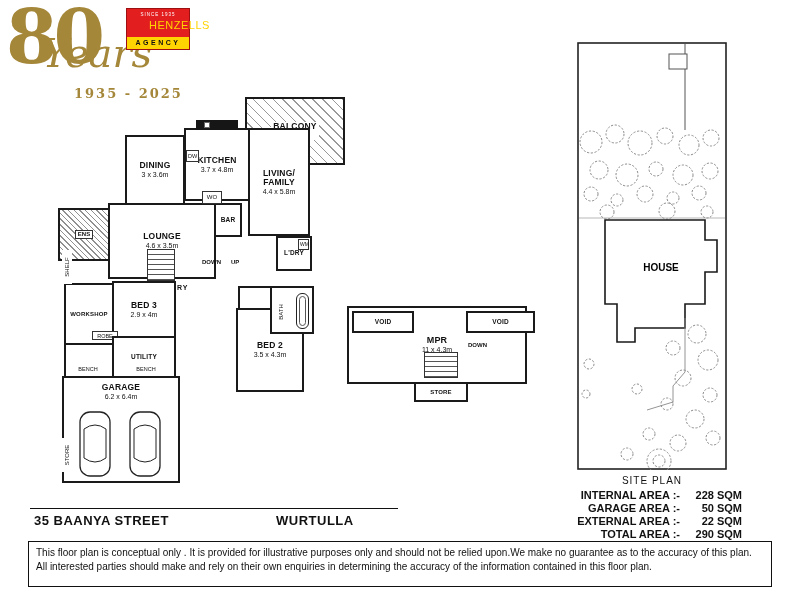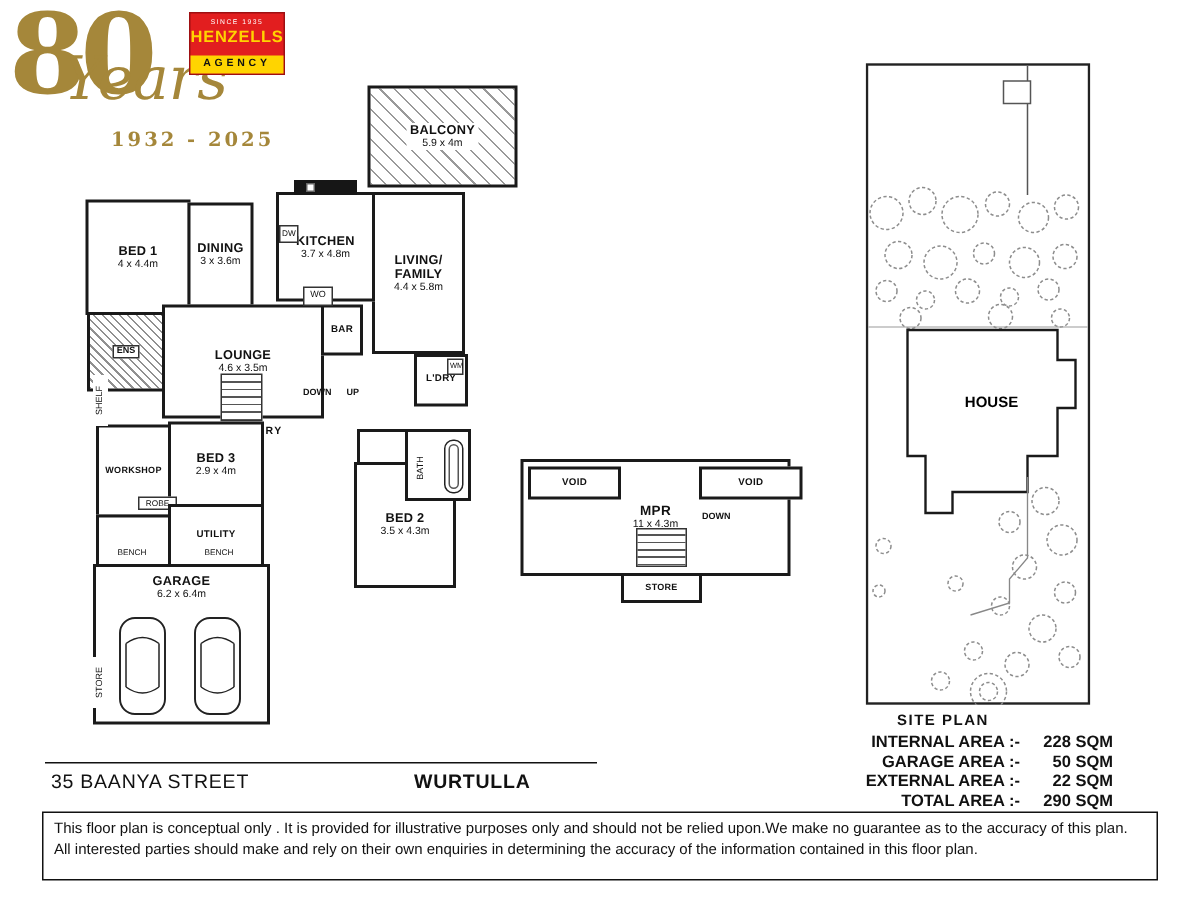--- a/index.html
+++ b/index.html
@@ -8,83 +8,79 @@
 
   .abs { position:absolute; }
 
   
   .ninety { position:absolute; left:6px; top:0px; font-family:"DejaVu Serif",serif; font-weight:bold; font-size:74px; line-height:1; color:#a5873a; letter-spacing:-4px; }
   .years-word { position:absolute; left:42px; top:30px; font-family:"DejaVu Serif",serif; font-style:italic; font-size:40px; color:#a5873a; }
   .years-range { position:absolute; left:74px; top:86px; font-family:"DejaVu Serif",serif; font-size:13px; letter-spacing:2px; color:#a5873a; font-weight:bold; }
 
   .hz-box { position:absolute; left:126px; top:8px; width:64px; height:42px; border:1px solid #9e0f12; background:#e21e1f; text-align:center; }
   .hz-since { font-size:4.5px; color:#fff; letter-spacing:1px; margin-top:3px; }
-  .hz-name { font-size:11px; font-weight:bold; color:#ffd400; letter-spacing:0.5px; margin-top:2px; }
+  .hz-name { font-size:11px; font-weight:normal; color:#ffd400; letter-spacing:0.5px; margin-top:2px;margin-left:22px; }
   .hz-agency { position:absolute; left:0; bottom:0; width:100%; height:12px; background:#ffd400; color:#111; font-size:7px; font-weight:bold; letter-spacing:2.5px; line-height:12px; }
 
   
   .room { position:absolute; border:2px solid #1a1a1a; background:#fff; display:flex; flex-direction:column; align-items:center; justify-content:center; text-align:center; }
   .room .rname { font-weight:700; font-size:8.5px; line-height:1.05; letter-spacing:0.2px; }
   .room .rdims { font-size:7px; line-height:1.1; margin-top:1px; }
   .label-top { justify-content:flex-start; padding-top:5px; }
-  .hatch { background-image:repeating-linear-gradient(45deg, rgba(70,70,70,.55) 0 1px, transparent 1px 7px); }
+  .hatch { background-image:repeating-linear-gradient(45deg, rgba(70,70,70,.55) 0 1px, transparent 1px 7px);margin-top:40px; }
   .hatch-fine { background-image:repeating-linear-gradient(45deg, rgba(70,70,70,.6) 0 1px, transparent 1px 4px); }
   .chip { background:#fff; padding:0 2px; line-height:1.15; }
   .tiny { position:absolute; font-size:6px; line-height:1.1; background:#fff; border:1px solid #333; padding:0 1px; text-align:center; }
   .txt { position:absolute; font-size:6px; line-height:1.1; background:transparent; }
   .vwrap { position:absolute; width:34px; height:10px; display:flex; align-items:center; justify-content:center; transform:rotate(-90deg); font-size:6px; background:#fff; }
   .stairs { position:absolute; border:1.5px solid #333; background-image:repeating-linear-gradient(0deg,#555 0 1px, transparent 1px 5px); background-color:#fff; }
   .blackbench { position:absolute; background:#161616; }
   .sinkdot { position:absolute; width:6px; height:6px; background:#fff; border:1px solid #666; }
 
   .tub { position:absolute; right:3px; top:5px; width:13px; height:36px; border:1.5px solid #222; border-radius:6px; background:#fff; }
   .tub::after { content:""; position:absolute; left:2px; top:2px; right:2px; bottom:2px; border:1px solid #555; border-radius:4px; }
 
   .car { position:absolute; }
 
   
   .addr-rule { position:absolute; left:30px; top:508px; width:368px; border-top:1.5px solid #111; }
-  .street { position:absolute; left:34px; top:513px; font-size:13px; font-weight:normal; letter-spacing:0.5px; }
+  .street { position:absolute; left:34px; top:513px; font-size:13px; font-weight:bold; letter-spacing:0.5px; }
   .suburb { position:absolute; left:276px; top:513px; font-size:13px; font-weight:bold; letter-spacing:0.5px;text-align:center; }
 
   .areas { position:absolute; left:556px; top:489px; width:186px; display:grid; grid-template-columns:1fr 58px; column-gap:4px; row-gap:1px; font-size:11px; font-weight:bold; }
   .areas .al { text-align:right; }
   .areas .av { text-align:right; }
 
-  .siteplan-title { position:absolute; left:598px; top:475px; width:108px; font-size:10px; font-weight:bold; letter-spacing:1px; }
+  .siteplan-title { position:absolute; left:598px; top:475px; width:108px; text-align:center; font-size:10px; font-weight:normal; letter-spacing:1px; }
 
   .disclaimer { position:absolute; left:28px; top:541px; width:744px; height:46px; border:1px solid #111; font-size:10px; line-height:1.4; padding:4px 7px; }
 </style>
 </head>
 <body>
 
 <div class="page">
 
   <div class="ninety">80</div>
   <div class="years-word">Years</div>
-  <div class="years-range">1932 - 2025</div>
+  <div class="years-range">1935 - 2025</div>
 
   <div class="hz-box">
     <div class="hz-since">SINCE 1935</div>
     <div class="hz-name">HENZELLS</div>
     <div class="hz-agency">AGENCY</div>
   </div>
 
   <div class="room hatch" style="left:245px;top:57px;width:100px;height:68px">
     <div class="chip">
       <div class="rname">BALCONY</div>
       <div class="rdims">5.9 x 4m</div>
     </div>
   </div>
 
-  <div class="room" style="left:57px;top:133px;width:70px;height:77px">
-    <div class="rname">BED 1</div>
-    <div class="rdims">4 x 4.4m</div>
-  </div>
-  <div class="room" style="left:125px;top:135px;width:44px;height:70px">
+  <div class="room" style="left:125px;top:135px;width:60px;height:70px">
     <div class="rname">DINING</div>
     <div class="rdims">3 x 3.6m</div>
   </div>
   <div class="room" style="left:248px;top:128px;width:62px;height:108px">
     <div class="rname">LIVING/</div>
     <div class="rname">FAMILY</div>
     <div class="rdims">4.4 x 5.8m</div>
   </div>
   <div class="room" style="left:184px;top:128px;width:66px;height:73px">
     <div class="rname">KITCHEN</div>

